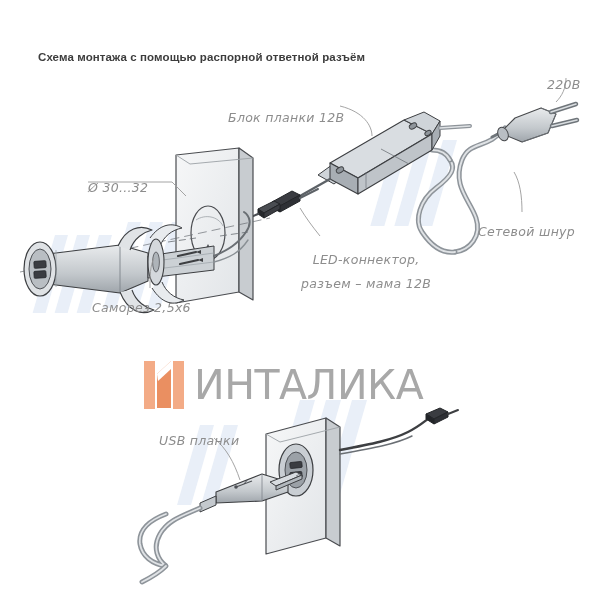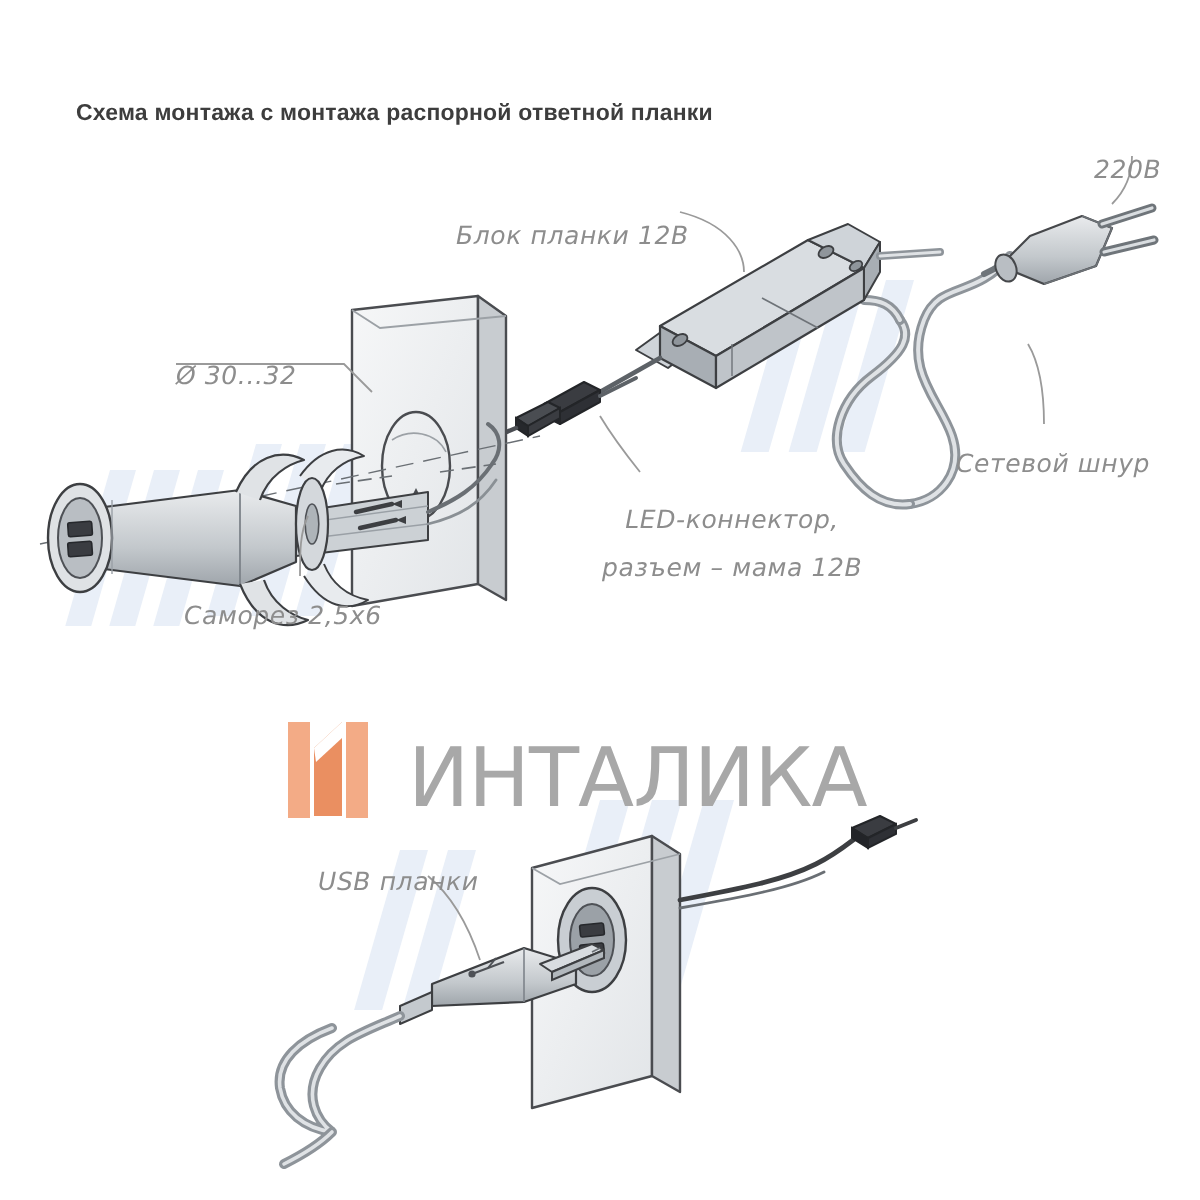--- a/index.html
+++ b/index.html
@@ -55,42 +55,42 @@
   #label-led-conn { left: 301px; top: 240px; text-align: center; }
   #label-diameter { left: 88px; top: 168px; }
   #label-screw { left: 92px; top: 288px; }
   #label-usb { left: 159px; top: 421px; }
 
   .logo-wrap {
     position: absolute;
     left: 143px;
     top: 360px;
     display: flex;
-    align-items: flex-end;
-    gap: 19px;
+    align-items: center;
+    gap: 9px;
   }
   .logo-mark {
     width: 42px;
     height: 50px;
   }
   .logo-text {
     font-family: "DejaVu Sans", sans-serif;
     font-size: 41px;
     color: #a8a8a8;
     letter-spacing: -0.5px;
     line-height: 1;
     font-weight: 400;
   }
 </style>
 </head>
 <body>
 
 <div id="page">
 
-  <div class="title-text">Схема монтажа с монтажа распорной ответной планки</div>
+  <div class="title-text">Схема монтажа с помощью распорной ответной разъём</div>
 
   <svg class="diagram-svg" viewBox="0 0 600 600">
     <defs>
       <linearGradient id="gradMetalH" x1="0" y1="0" x2="0" y2="1">
         <stop offset="0%" stop-color="#f2f3f4"></stop>
         <stop offset="45%" stop-color="#d6dade"></stop>
         <stop offset="100%" stop-color="#a9aeb3"></stop>
       </linearGradient>
       <linearGradient id="gradBody" x1="0" y1="0" x2="0" y2="1">
         <stop offset="0%" stop-color="#e9ebed"></stop>

